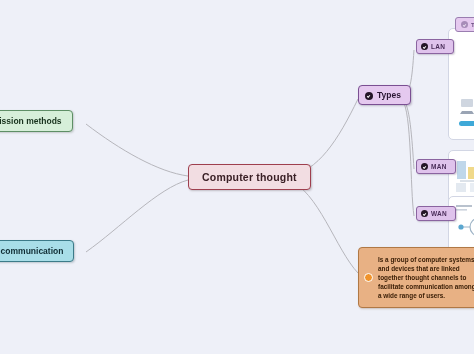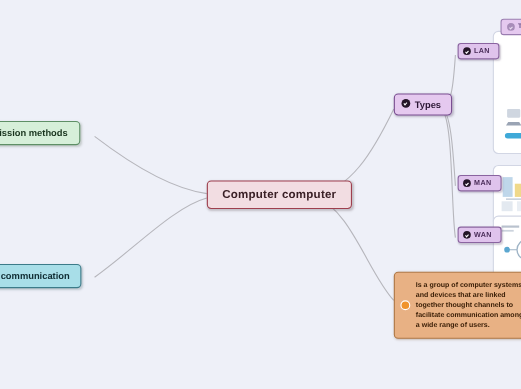--- a/index.html
+++ b/index.html
@@ -21,21 +21,21 @@
     top: 0;
     width: 474px;
     height: 354px;
   }
 
   
   .node {
     position: absolute;
     box-sizing: border-box;
     display: flex;
-    align-items: flex-start;
+    align-items: flex-end;
     white-space: nowrap;
     border-radius: 3px;
     z-index: 5;
   }
 
   
   .central {
     left: 188px;
     top: 164px;
     padding: 6px 13px;
@@ -264,21 +264,21 @@
       <circle cx="26" cy="25" r="9" fill="none" stroke="#9fb4c6" stroke-width="1.2"></circle>
       <path d="M17 25 h-8 M35 25 h7 M26 16 v-6 M26 34 v6" stroke="#9fb4c6" stroke-width="1"></path>
       <circle cx="8" cy="25" r="2.6" fill="#5ba7d0"></circle>
       <circle cx="26" cy="9" r="2.4" fill="#7fb98a"></circle>
       <circle cx="42" cy="25" r="2.2" fill="#d2a35c"></circle>
       <circle cx="26" cy="41" r="2.4" fill="#b489c9"></circle>
     </svg>
   </div>
 
   <div class="node central">
-    <span>Computer computer</span>
+    <span>Computer thought</span>
   </div>
 
   <div class="node branch-green">
     <span>Transmission methods</span>
   </div>
 
   <div class="node branch-blue">
     <span>TCP/IP communication</span>
   </div>
 

